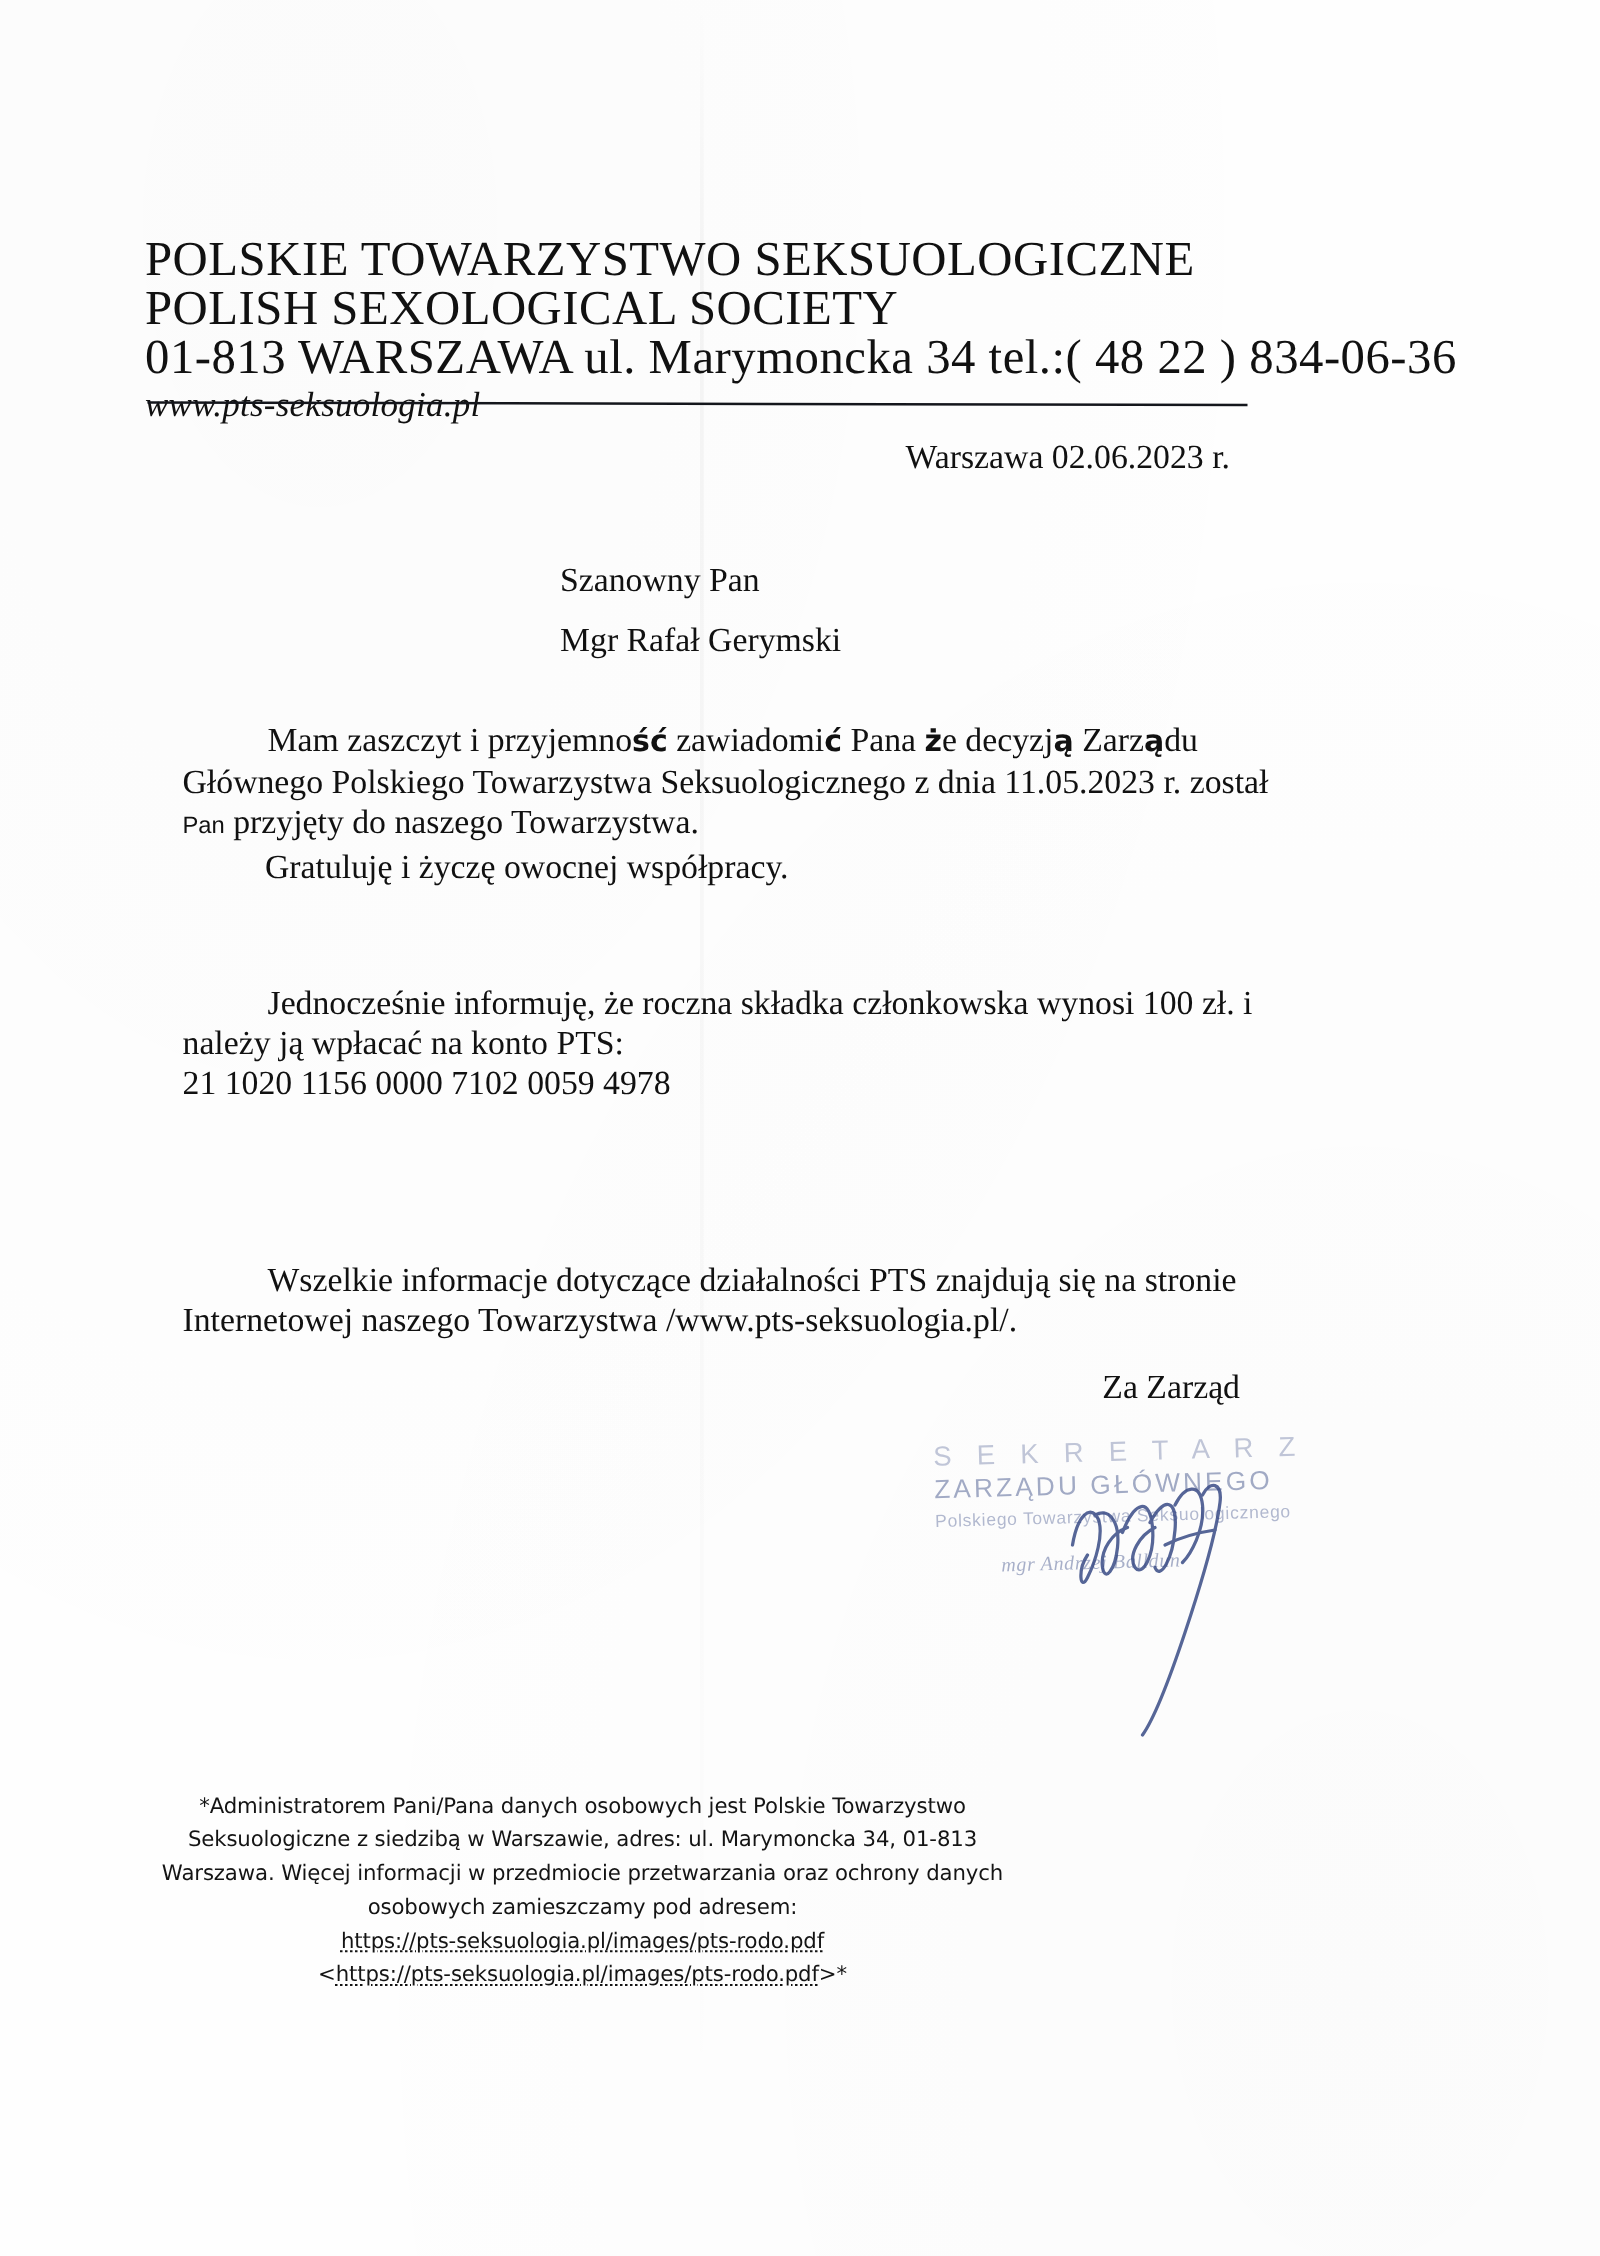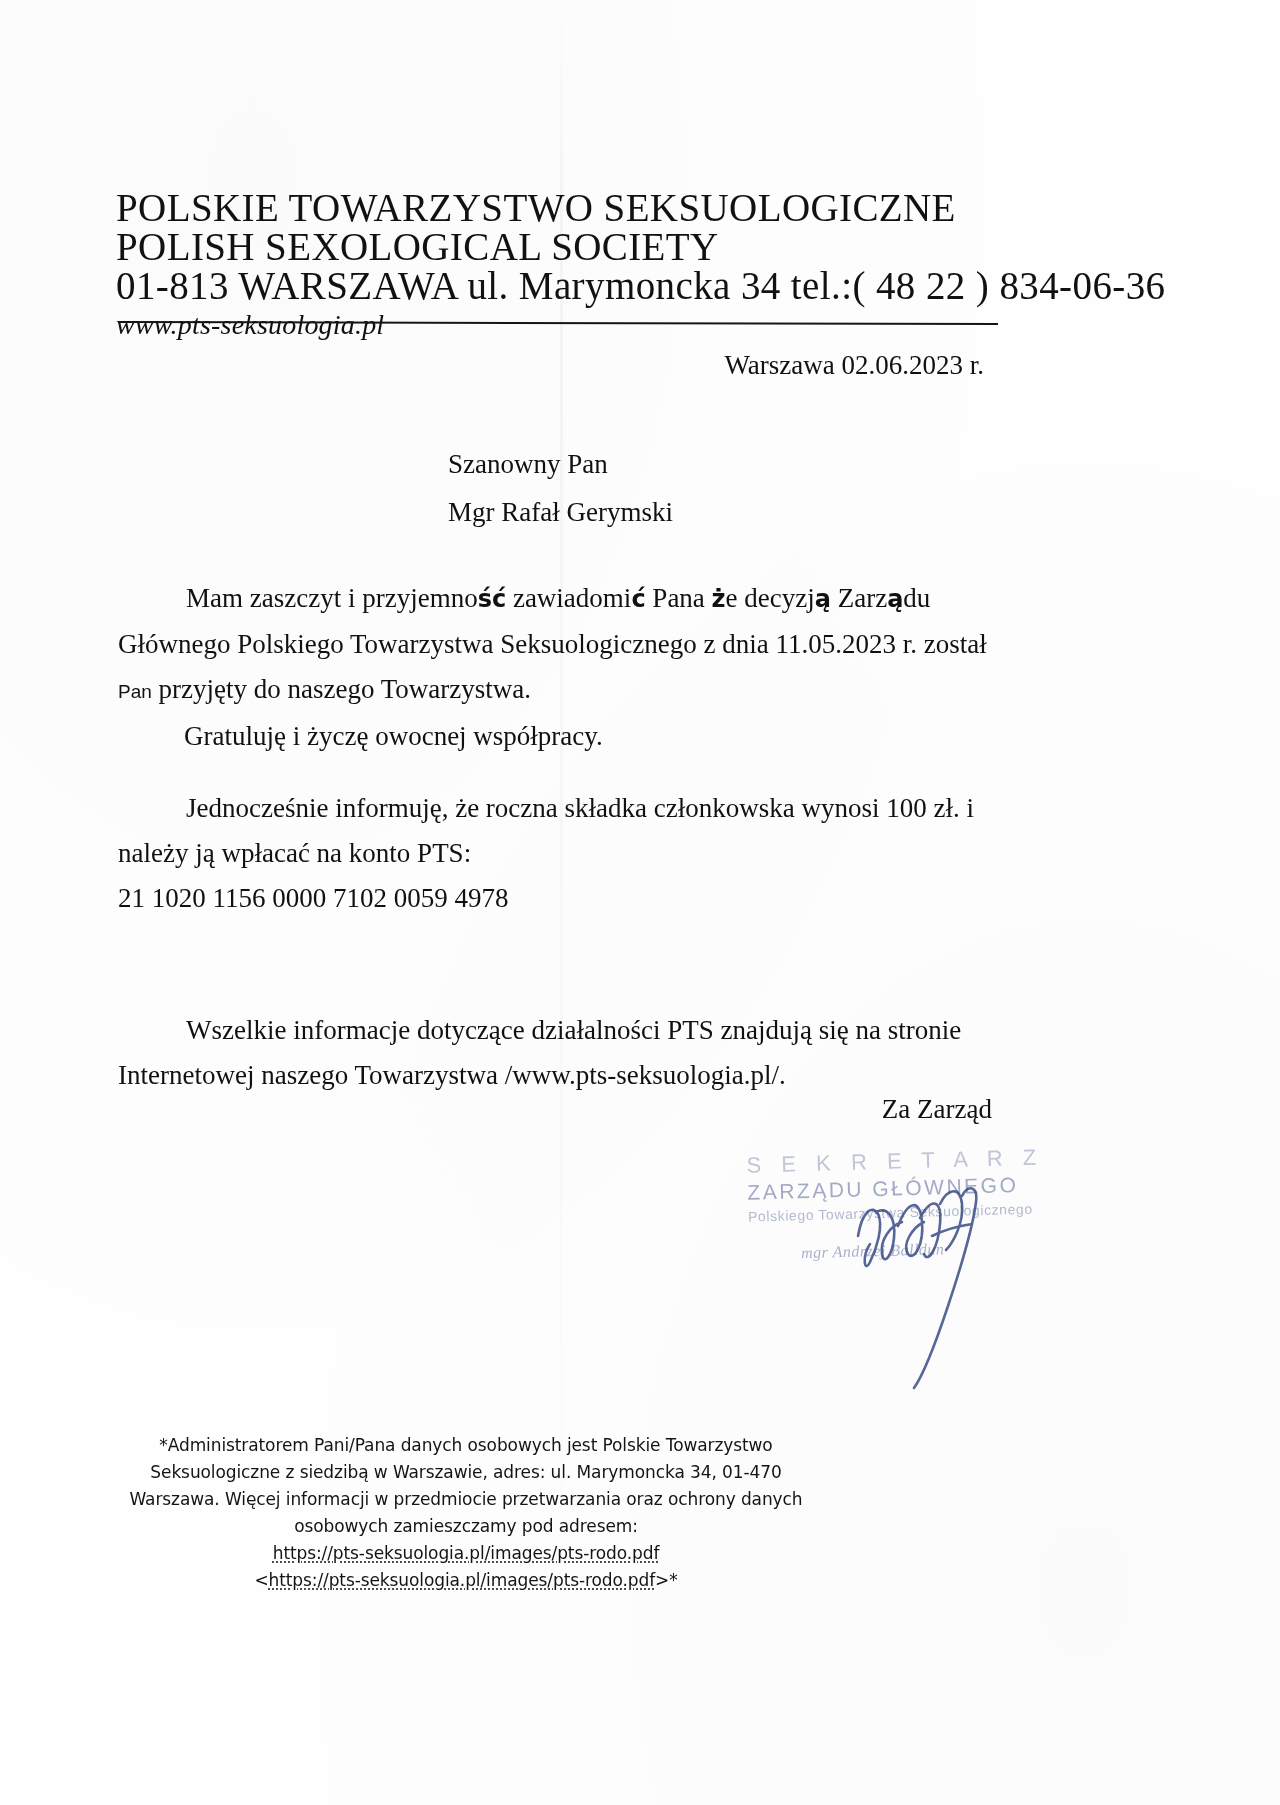--- a/index.html
+++ b/index.html
@@ -98,22 +98,23 @@
     position: absolute;
     left: 118px;
     width: 900px;
   }
   #body-main { top: 576px; }
   #body-fee { top: 786px; }
   #body-info { top: 1008px; }
 
   .b-line {
     font-size: 27px;
-    line-height: 45px;
-    white-space: nowrap;
+    line-height: 32px;
+    white-space: nowrap;
+    margin-left: 28px;
   }
   .b-line.indent { padding-left: 68px; }
   .b-line.indent-sm { padding-left: 66px; }
 
   
   .sans-frag {
     font-family: "Liberation Sans", "DejaVu Sans", sans-serif;
     font-size: 19px;
   }
   .dia {
@@ -265,20 +266,20 @@
         <path d="M84 40 C 96 18, 106 22, 104 46 C 102 70, 92 86, 88 76"></path>
         <path d="M104 26 C 112 10, 124 8, 126 26 C 128 46, 116 66, 110 72"></path>
         <path d="M126 18 C 132 6, 142 8, 140 24 C 137 48, 124 92, 112 128 C 100 164, 88 196, 78 210"></path>
         <path d="M96 58 C 108 52, 122 48, 136 46"></path>
       </g>
     </svg>
   </div>
 
   <div class="gdpr">
     <div class="g-line">*Administratorem Pani/Pana danych osobowych jest Polskie Towarzystwo</div>
-    <div class="g-line">Seksuologiczne z siedzibą w Warszawie, adres: ul. Marymoncka 34, 01-470</div>
+    <div class="g-line">Seksuologiczne z siedzibą w Warszawie, adres: ul. Marymoncka 34, 01-813</div>
     <div class="g-line">Warszawa. Więcej informacji w przedmiocie przetwarzania oraz ochrony danych</div>
     <div class="g-line">osobowych zamieszczamy pod adresem:</div>
     <div class="g-line"><span class="g-link">https://pts-seksuologia.pl/images/pts-rodo.pdf</span></div>
     <div class="g-line"><span>&lt;</span><span class="g-link">https://pts-seksuologia.pl/images/pts-rodo.pdf</span><span>&gt;*</span></div>
   </div>
 
 </div>
 
 </body></html>

